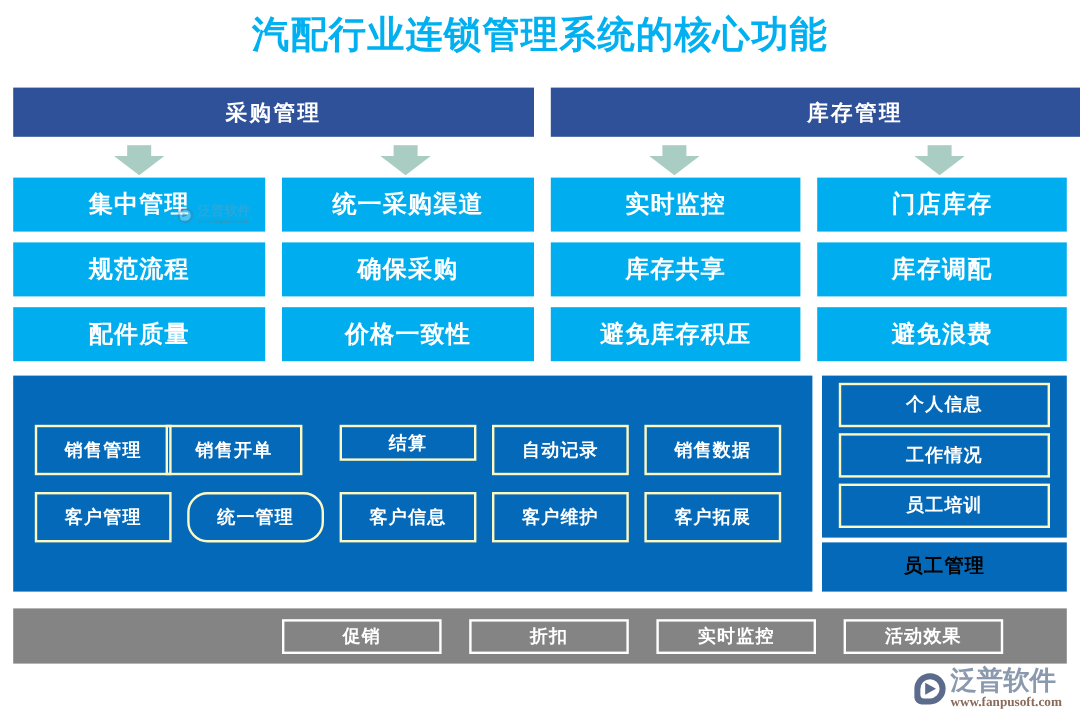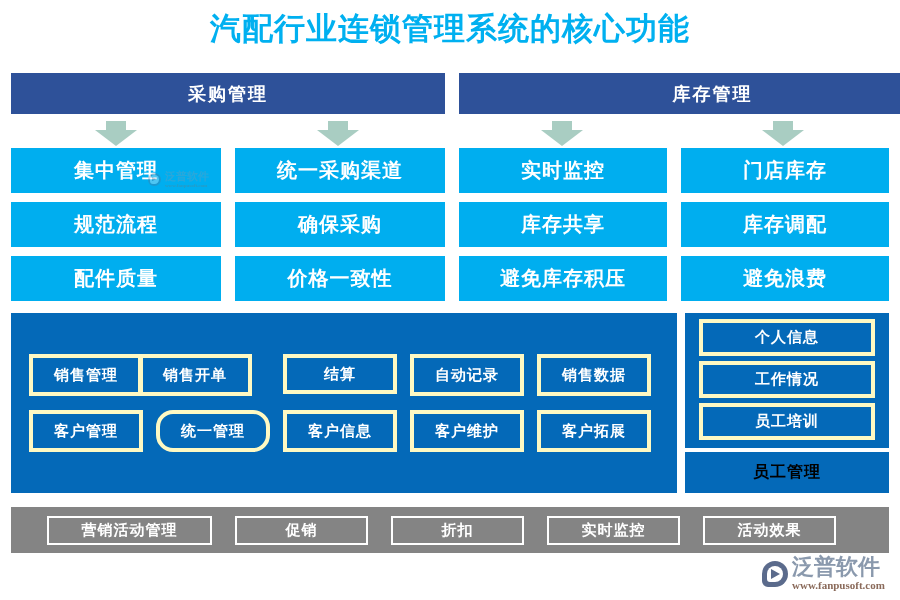--- a/index.html
+++ b/index.html
@@ -89,21 +89,21 @@
   
   .panel {
     position: absolute;
     background: #0469b8;
   }
   #panel-sales { left: 11px; top: 313px; width: 666px; height: 180px; }
   #panel-staff { left: 685px; top: 313px; width: 204px; height: 135px; }
 
   .outline-box {
     position: absolute;
-    border: 4px solid #fef9c3;
+    border: 2px solid #fef9c3;
     color: #ffffff;
     font-size: 15px;
     font-weight: bold;
     display: flex;
     align-items: center;
     justify-content: center;
     letter-spacing: 1px;
     box-sizing: border-box;
   }
 
@@ -276,21 +276,21 @@
   </div>
 
 <div class="panel" id="panel-sales">
 
   <div class="outline-box" style="left:18px;  top:41px; width:114px; height:42px;">
       <span>销售管理</span>
     </div>
   <div class="outline-box" style="left:127px; top:41px; width:114px; height:42px;">
       <span>销售开单</span>
     </div>
-  <div class="outline-box" style="left:272px; top:41px; width:114px; height:40px;">
+  <div class="outline-box" style="left:272px; top:41px; width:114px; height:30px;">
       <span>结算</span>
     </div>
   <div class="outline-box" style="left:399px; top:41px; width:114px; height:42px;">
       <span>自动记录</span>
     </div>
   <div class="outline-box" style="left:526px; top:41px; width:114px; height:42px;">
       <span>销售数据</span>
     </div>
 
   <div class="outline-box" style="left:18px;  top:97px; width:114px; height:42px;">
@@ -319,23 +319,20 @@
     </div>
   <div class="outline-box" style="left:14px; top:90px; width:176px; height:37px;">
       <span>员工培训</span>
     </div>
 </div>
 <div class="solid-box" id="box-staff-mgmt">
   <span>员工管理</span>
 </div>
 
 <div id="bottom-bar">
-  <div class="grey-box" style="left:36px;  width:165px;">
-      <span>营销活动管理</span>
-    </div>
   <div class="grey-box" style="left:224px; width:133px;">
       <span>促销</span>
     </div>
   <div class="grey-box" style="left:380px; width:133px;">
       <span>折扣</span>
     </div>
   <div class="grey-box" style="left:536px; width:133px;">
       <span>实时监控</span>
     </div>
   <div class="grey-box" style="left:692px; width:133px;">

